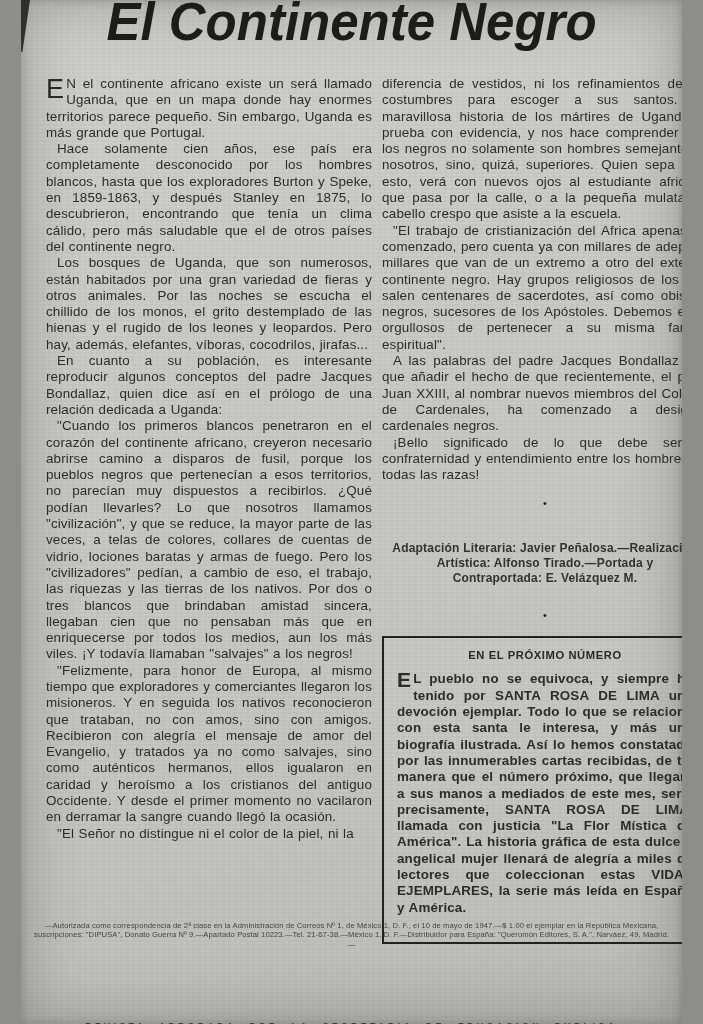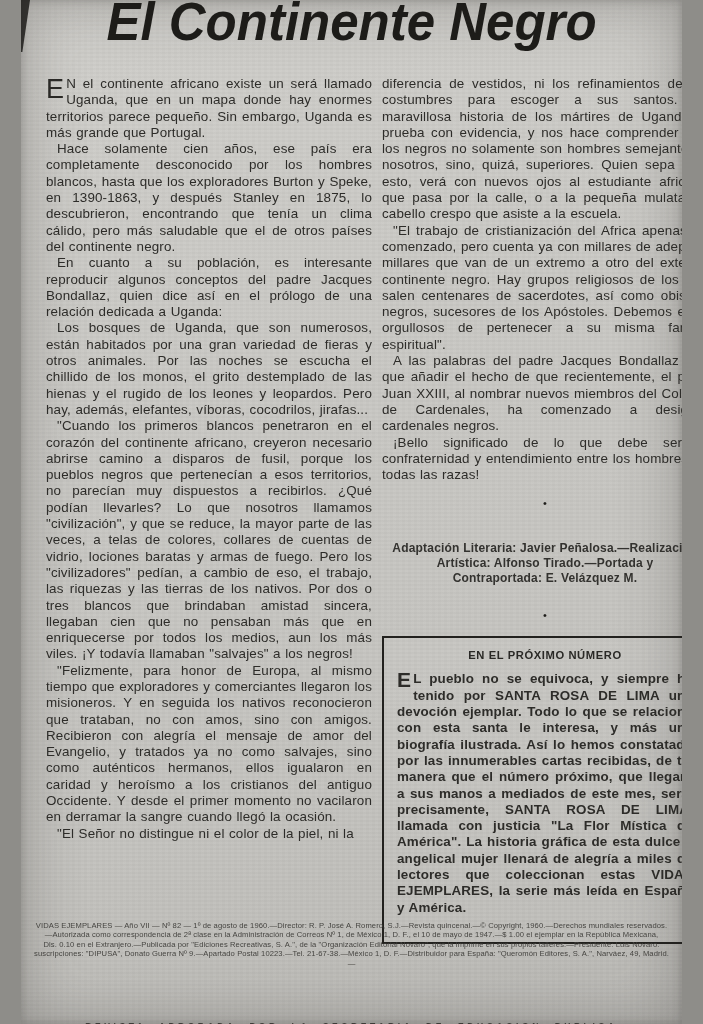--- a/index.html
+++ b/index.html
@@ -140,23 +140,23 @@
 <div class="page">
 
   <div class="scan-edge"></div>
 
   <h1 class="title">El Continente Negro</h1>
 
   <div class="columns">
 
     <div class="col">
       <p><span class="dropcap">E</span><span>N el continente africano existe un será llamado Uganda, que en un mapa donde hay enormes territorios parece pequeño. Sin embargo, Uganda es más grande que Portugal.</span></p>
-      <p class="ind">Hace solamente cien años, ese país era completamente desconocido por los hombres blancos, hasta que los exploradores Burton y Speke, en 1390-1863, y después Stanley en 1875, lo descubrieron, encontrando que tenía un clima cálido, pero más saludable que el de otros países del continente negro.</p>
+      <p class="ind">Hace solamente cien años, ese país era completamente desconocido por los hombres blancos, hasta que los exploradores Burton y Speke, en 1859-1863, y después Stanley en 1875, lo descubrieron, encontrando que tenía un clima cálido, pero más saludable que el de otros países del continente negro.</p>
+      <p class="ind">Los bosques de Uganda, que son numerosos, están habitados por una gran variedad de fieras y otros animales. Por las noches se escucha el chillido de los monos, el grito destemplado de las hienas y el rugido de los leones y leopardos. Pero hay, además, elefantes, víboras, cocodrilos, jirafas...</p>
       <p class="ind">En cuanto a su población, es interesante reproducir algunos conceptos del padre Jacques Bondallaz, quien dice así en el prólogo de una relación dedicada a Uganda:</p>
-      <p class="ind">Los bosques de Uganda, que son numerosos, están habitados por una gran variedad de fieras y otros animales. Por las noches se escucha el chillido de los monos, el grito destemplado de las hienas y el rugido de los leones y leopardos. Pero hay, además, elefantes, víboras, cocodrilos, jirafas...</p>
       <p class="ind">"Cuando los primeros blancos penetraron en el corazón del continente africano, creyeron necesario abrirse camino a disparos de fusil, porque los pueblos negros que pertenecían a esos territorios, no parecían muy dispuestos a recibirlos. ¿Qué podían llevarles? Lo que nosotros llamamos "civilización", y que se reduce, la mayor parte de las veces, a telas de colores, collares de cuentas de vidrio, lociones baratas y armas de fuego. Pero los "civilizadores" pedían, a cambio de eso, el trabajo, las riquezas y las tierras de los nativos. Por dos o tres blancos que brindaban amistad sincera, llegaban cien que no pensaban más que en enriquecerse por todos los medios, aun los más viles. ¡Y todavía llamaban "salvajes" a los negros!</p>
       <p class="ind">"Felizmente, para honor de Europa, al mismo tiempo que exploradores y comerciantes llegaron los misioneros. Y en seguida los nativos reconocieron que trataban, no con amos, sino con amigos. Recibieron con alegría el mensaje de amor del Evangelio, y tratados ya no como salvajes, sino como auténticos hermanos, ellos igualaron en caridad y heroísmo a los cristianos del antiguo Occidente. Y desde el primer momento no vacilaron en derramar la sangre cuando llegó la ocasión.</p>
       <p class="ind">"El Señor no distingue ni el color de la piel, ni la</p>
     </div>
 
     <div class="col">
       <p>diferencia de vestidos, ni los refinamientos de las costumbres para escoger a sus santos. La maravillosa historia de los mártires de Uganda lo prueba con evidencia, y nos hace comprender que los negros no solamente son hombres semejantes a nosotros, sino, quizá, superiores. Quien sepa bien esto, verá con nuevos ojos al estudiante africano que pasa por la calle, o a la pequeña mulata de cabello crespo que asiste a la escuela.</p>
       <p class="ind">"El trabajo de cristianización del Africa apenas ha comenzado, pero cuenta ya con millares de adeptos, millares que van de un extremo a otro del extenso continente negro. Hay grupos religiosos de los que salen centenares de sacerdotes, así como obispos negros, sucesores de los Apóstoles. Debemos estar orgullosos de pertenecer a su misma familia espiritual".</p>
       <p class="ind">A las palabras del padre Jacques Bondallaz hay que añadir el hecho de que recientemente, el papa Juan XXIII, al nombrar nuevos miembros del Colegio de Cardenales, ha comenzado a designar cardenales negros.</p>
       <p class="ind">¡Bello significado de lo que debe ser la confraternidad y entendimiento entre los hombres de todas las razas!</p>
@@ -171,21 +171,19 @@
 
       <div class="next-box">
         <div class="box-title">EN EL PRÓXIMO NÚMERO</div>
         <p class="box-body"><span class="dropcap2">E</span><span>L pueblo no se equivoca, y siempre ha tenido por SANTA ROSA DE LIMA una devoción ejemplar. Todo lo que se relaciona con esta santa le interesa, y más una biografía ilustrada. Así lo hemos constatado por las innumerables cartas recibidas, de tal manera que el número próximo, que llegará a sus manos a mediados de este mes, será, precisamente, SANTA ROSA DE LIMA, llamada con justicia "La Flor Mística de América". La historia gráfica de esta dulce y angelical mujer llenará de alegría a miles de lectores que coleccionan estas VIDAS EJEMPLARES, la serie más leída en España y América.</span></p>
       </div>
     </div>
 
   </div>
 
   <div class="colophon">
-    <div>VIDAS EJEMPLARES — Año VII — Nº 82 — 1º de agosto de 1960.—Director: R. P. José A. Romero, S.J.—Revista quincenal.—© Copyright, 1960.—Derechos mundiales reservados.</div>
     <div>—Autorizada como correspondencia de 2ª clase en la Administración de Correos Nº 1, de México 1, D. F., el 10 de mayo de 1947.—$ 1.00 el ejemplar en la República Mexicana,</div>
-    <div>Dls. 0.10 en el Extranjero.—Publicada por "Ediciones Recreativas, S. A.", de la "Organización Editorial Novaro", que la imprime en sus propios talleres.—Presidente: Luis Novaro.</div>
     <div>suscripciones: "DIPUSA", Donato Guerra Nº 9.—Apartado Postal 10223.—Tel. 21-67-38.—México 1, D. F.—Distribuidor para España: "Queromón Editores, S. A.", Narváez, 49, Madrid.—</div>
   </div>
 
   <div class="approval">REVISTA APROBADA POR LA SECRETARIA DE EDUCACION PUBLICA</div>
 
 </div>
 
 </body></html>

